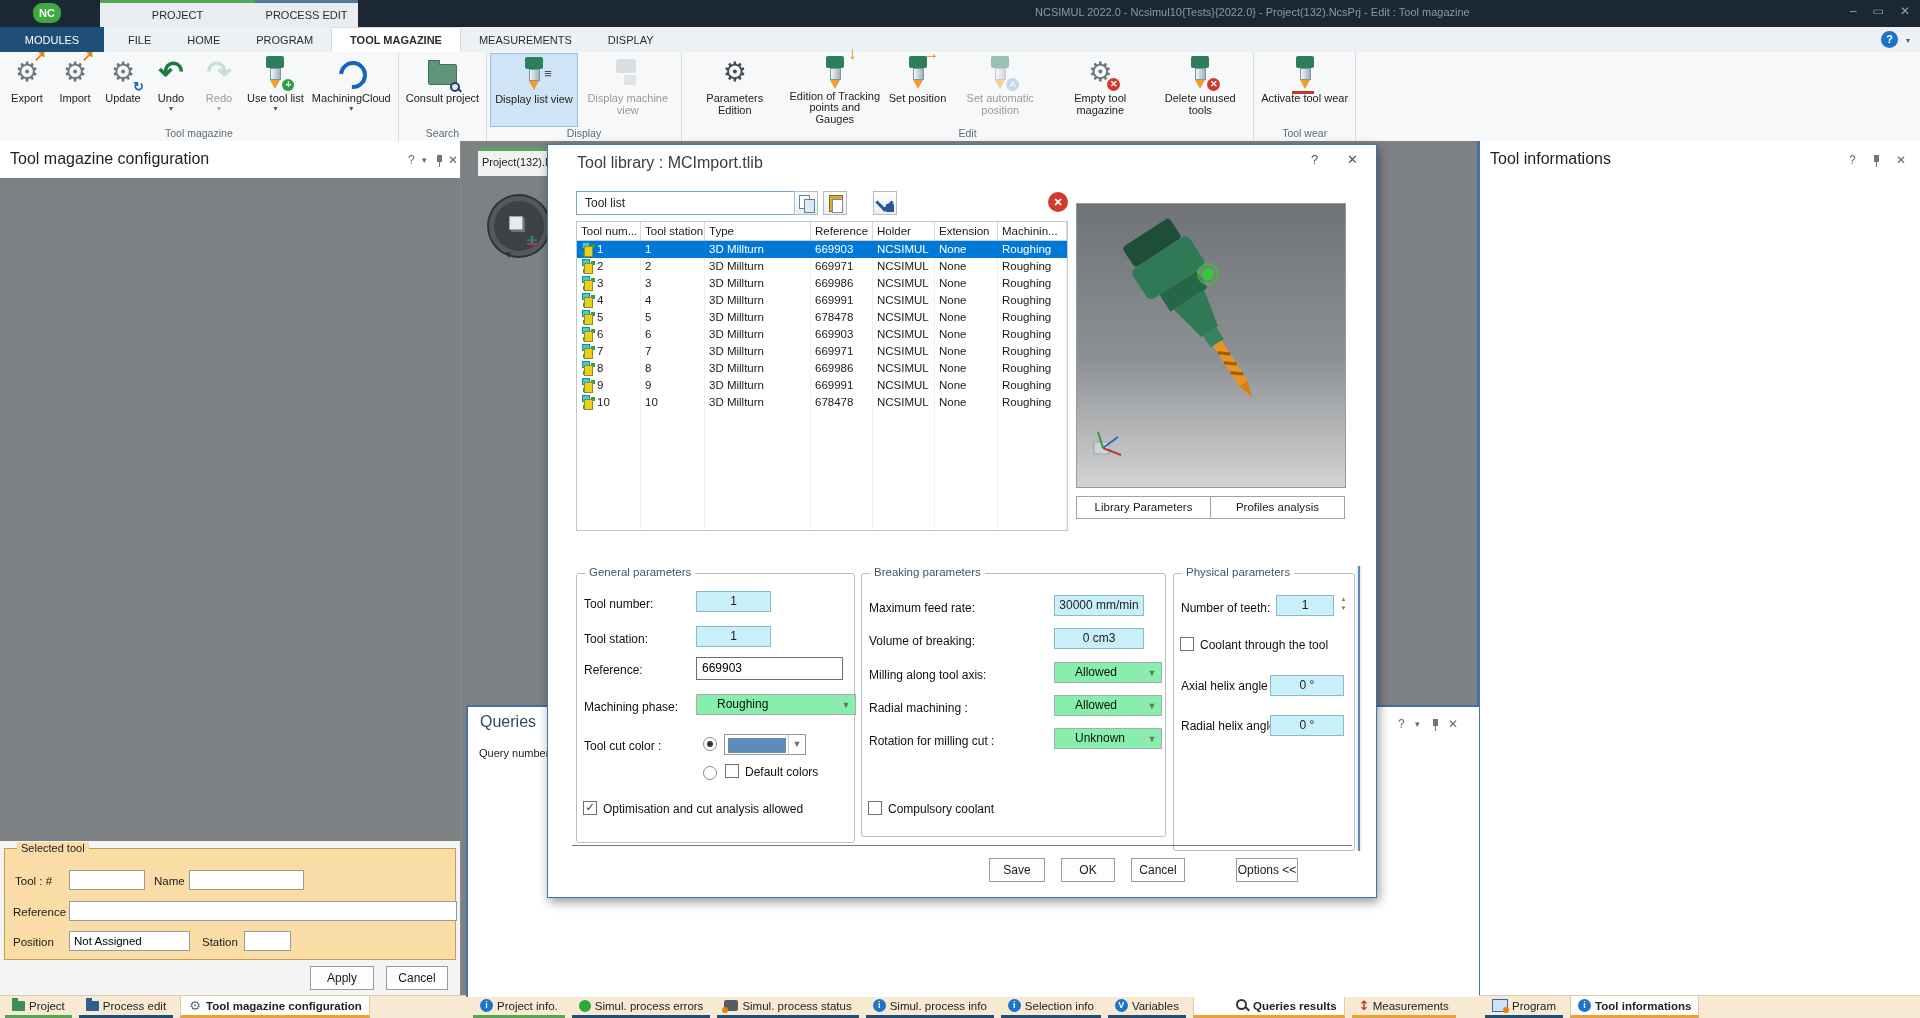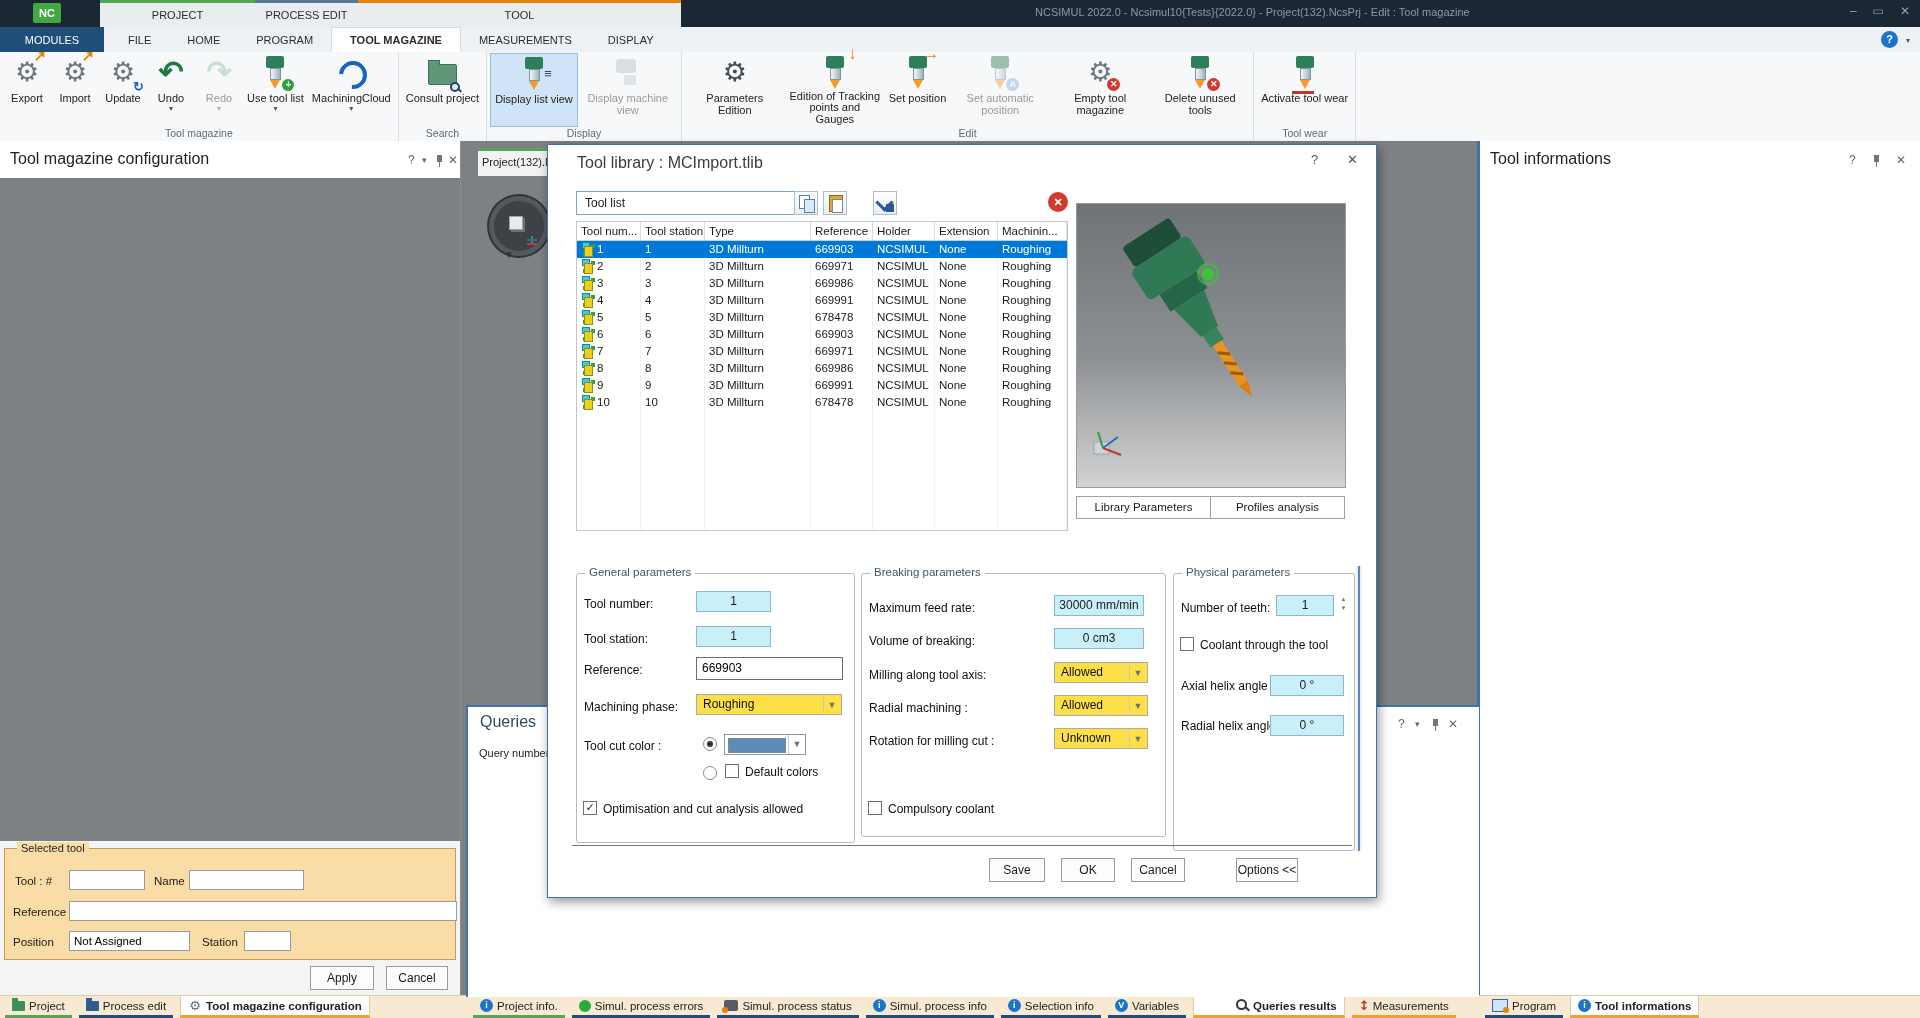--- a/index.html
+++ b/index.html
@@ -1,21 +1,21 @@
 <!DOCTYPE html>
 <html><head>
 <meta charset="utf-8">
 <style>
   html,body{margin:0;padding:0;background:#444;}
   #app{position:relative;width:1920px;height:1018px;overflow:hidden;background:#fff;
        font-family:"Liberation Sans",sans-serif;color:#1a1a1a;-webkit-font-smoothing:antialiased;}
   
   .titlebar{position:absolute;left:0;top:0;width:1920px;height:27px;background:#1B2733;}
   .nc-logo{position:absolute;left:33px;top:3px;width:28px;height:20px;background:#3FA93F;color:#fff;
-           font:bold 11px/20px "Liberation Sans",sans-serif;text-align:center;border-radius:2px;}
+           font:bold 11px/20px "Liberation Sans",sans-serif;text-align:center;border-radius:9px;}
   #tb-groups{position:absolute;left:100px;top:0;height:27px;display:flex;}
   .tbg{height:24px;border-top:3px solid #999;background:#E9EDF0;color:#2b2b2b;font-size:11px;
        display:flex;align-items:center;justify-content:center;}
   .tbg0{width:155px;} .tbg1{width:103px;} .tbg2{width:323px;}
   .tb-title{position:absolute;left:1035px;top:6px;font-size:11px;color:#8C9AA6;white-space:nowrap;}
   .winbtns{position:absolute;right:10px;top:4px;display:flex;gap:16px;color:#96A4B0;font-size:12px;}
   .winbtns span{cursor:default;}
   
   .tabrow{position:absolute;left:0;top:27px;width:1920px;height:25px;background:#EEF1F4;border-bottom:1px solid #D8DCE0;display:flex;}
   .rtab{padding:0 18px;font-size:11px;display:flex;align-items:center;color:#2b2b2b;}
@@ -170,21 +170,21 @@
   .dtab{display:inline-block;padding:3px 7px;font-size:12px;color:#111;border-right:1px solid #6A6A6A;height:15px;line-height:15px;}
   .dtab:first-child{border-left:1px solid #6A6A6A;}
   .dtab.sel{background:#B7CCE0;font-weight:bold;border:1px solid #6A6A6A;}
   
   .gbox{position:absolute;border:1px solid #B5BDC4;border-radius:3px;}
   .gbox .glabel{position:absolute;left:8px;top:-8px;background:#fff;padding:0 4px;font-size:11.5px;color:#3F5666;}
   .flbl{position:absolute;font-size:12px;color:#101010;white-space:nowrap;}
   .fld{position:absolute;height:19px;font-size:12px;line-height:19px;box-sizing:content-box;}
   .cyan{background:#C9EFF9;border:1px solid #89B9CB;text-align:center;}
   .winput{background:#fff;border:1px solid #6D6D6D;padding-left:5px;font-family:"Liberation Sans",sans-serif;font-size:12px;}
-  .combo{background:#fde047;border:1px solid #ABABAB;padding-left:6px;color:#101010;}
+  .combo{background:#86efac;border:1px solid #ABABAB;padding-left:20px;color:#101010;}
   .combo .cbar{position:absolute;right:1px;top:1px;bottom:1px;width:16px;border-left:1px solid #C8C8C8;
                color:#707070;font-size:9px;text-align:center;line-height:18px;}
   .chk{position:absolute;width:12px;height:12px;background:#fff;border:1px solid #707070;
        font:bold 11px/11px "DejaVu Sans",sans-serif;text-align:center;color:#222;}
   .radio{position:absolute;width:12px;height:12px;border-radius:50%;background:#fff;border:1px solid #8A8A8A;}
   .radio.on::after{content:"";position:absolute;left:3px;top:3px;width:6px;height:6px;border-radius:50%;background:#333;}
   .swatch{position:absolute;left:176px;top:589px;width:80px;height:19px;border:1px solid #8A99A8;background:#fff;}
   .swatch .col{position:absolute;left:3px;top:3px;width:56px;height:13px;border:1px solid #7A8A98;}
   .swatch .cbar{position:absolute;right:0;top:0;bottom:0;width:16px;border-left:1px solid #C8C8C8;color:#707070;
                 font-size:9px;text-align:center;line-height:18px;}
@@ -199,23 +199,20 @@
 <div id="app">
 
   <div class="titlebar">
     <div class="nc-logo">NC</div>
     <div id="tb-groups">
         <div class="tbg tbg0" style="border-top-color: rgb(83, 166, 83);">
           <span>PROJECT</span>
         </div>
         <div class="tbg tbg1" style="border-top-color: rgb(84, 120, 155);">
           <span>PROCESS EDIT</span>
-        </div>
-        <div class="tbg tbg2" style="border-top-color: rgb(232, 130, 10);">
-          <span>TOOL</span>
         </div>
       </div>
     <div class="tb-title">NCSIMUL 2022.0 - Ncsimul10{Tests}{2022.0} - Project(132).NcsPrj - Edit : Tool magazine</div>
     <div class="winbtns">
       <span>–</span>
       <span>▭</span>
       <span>✕</span>
     </div>
   </div>
 

